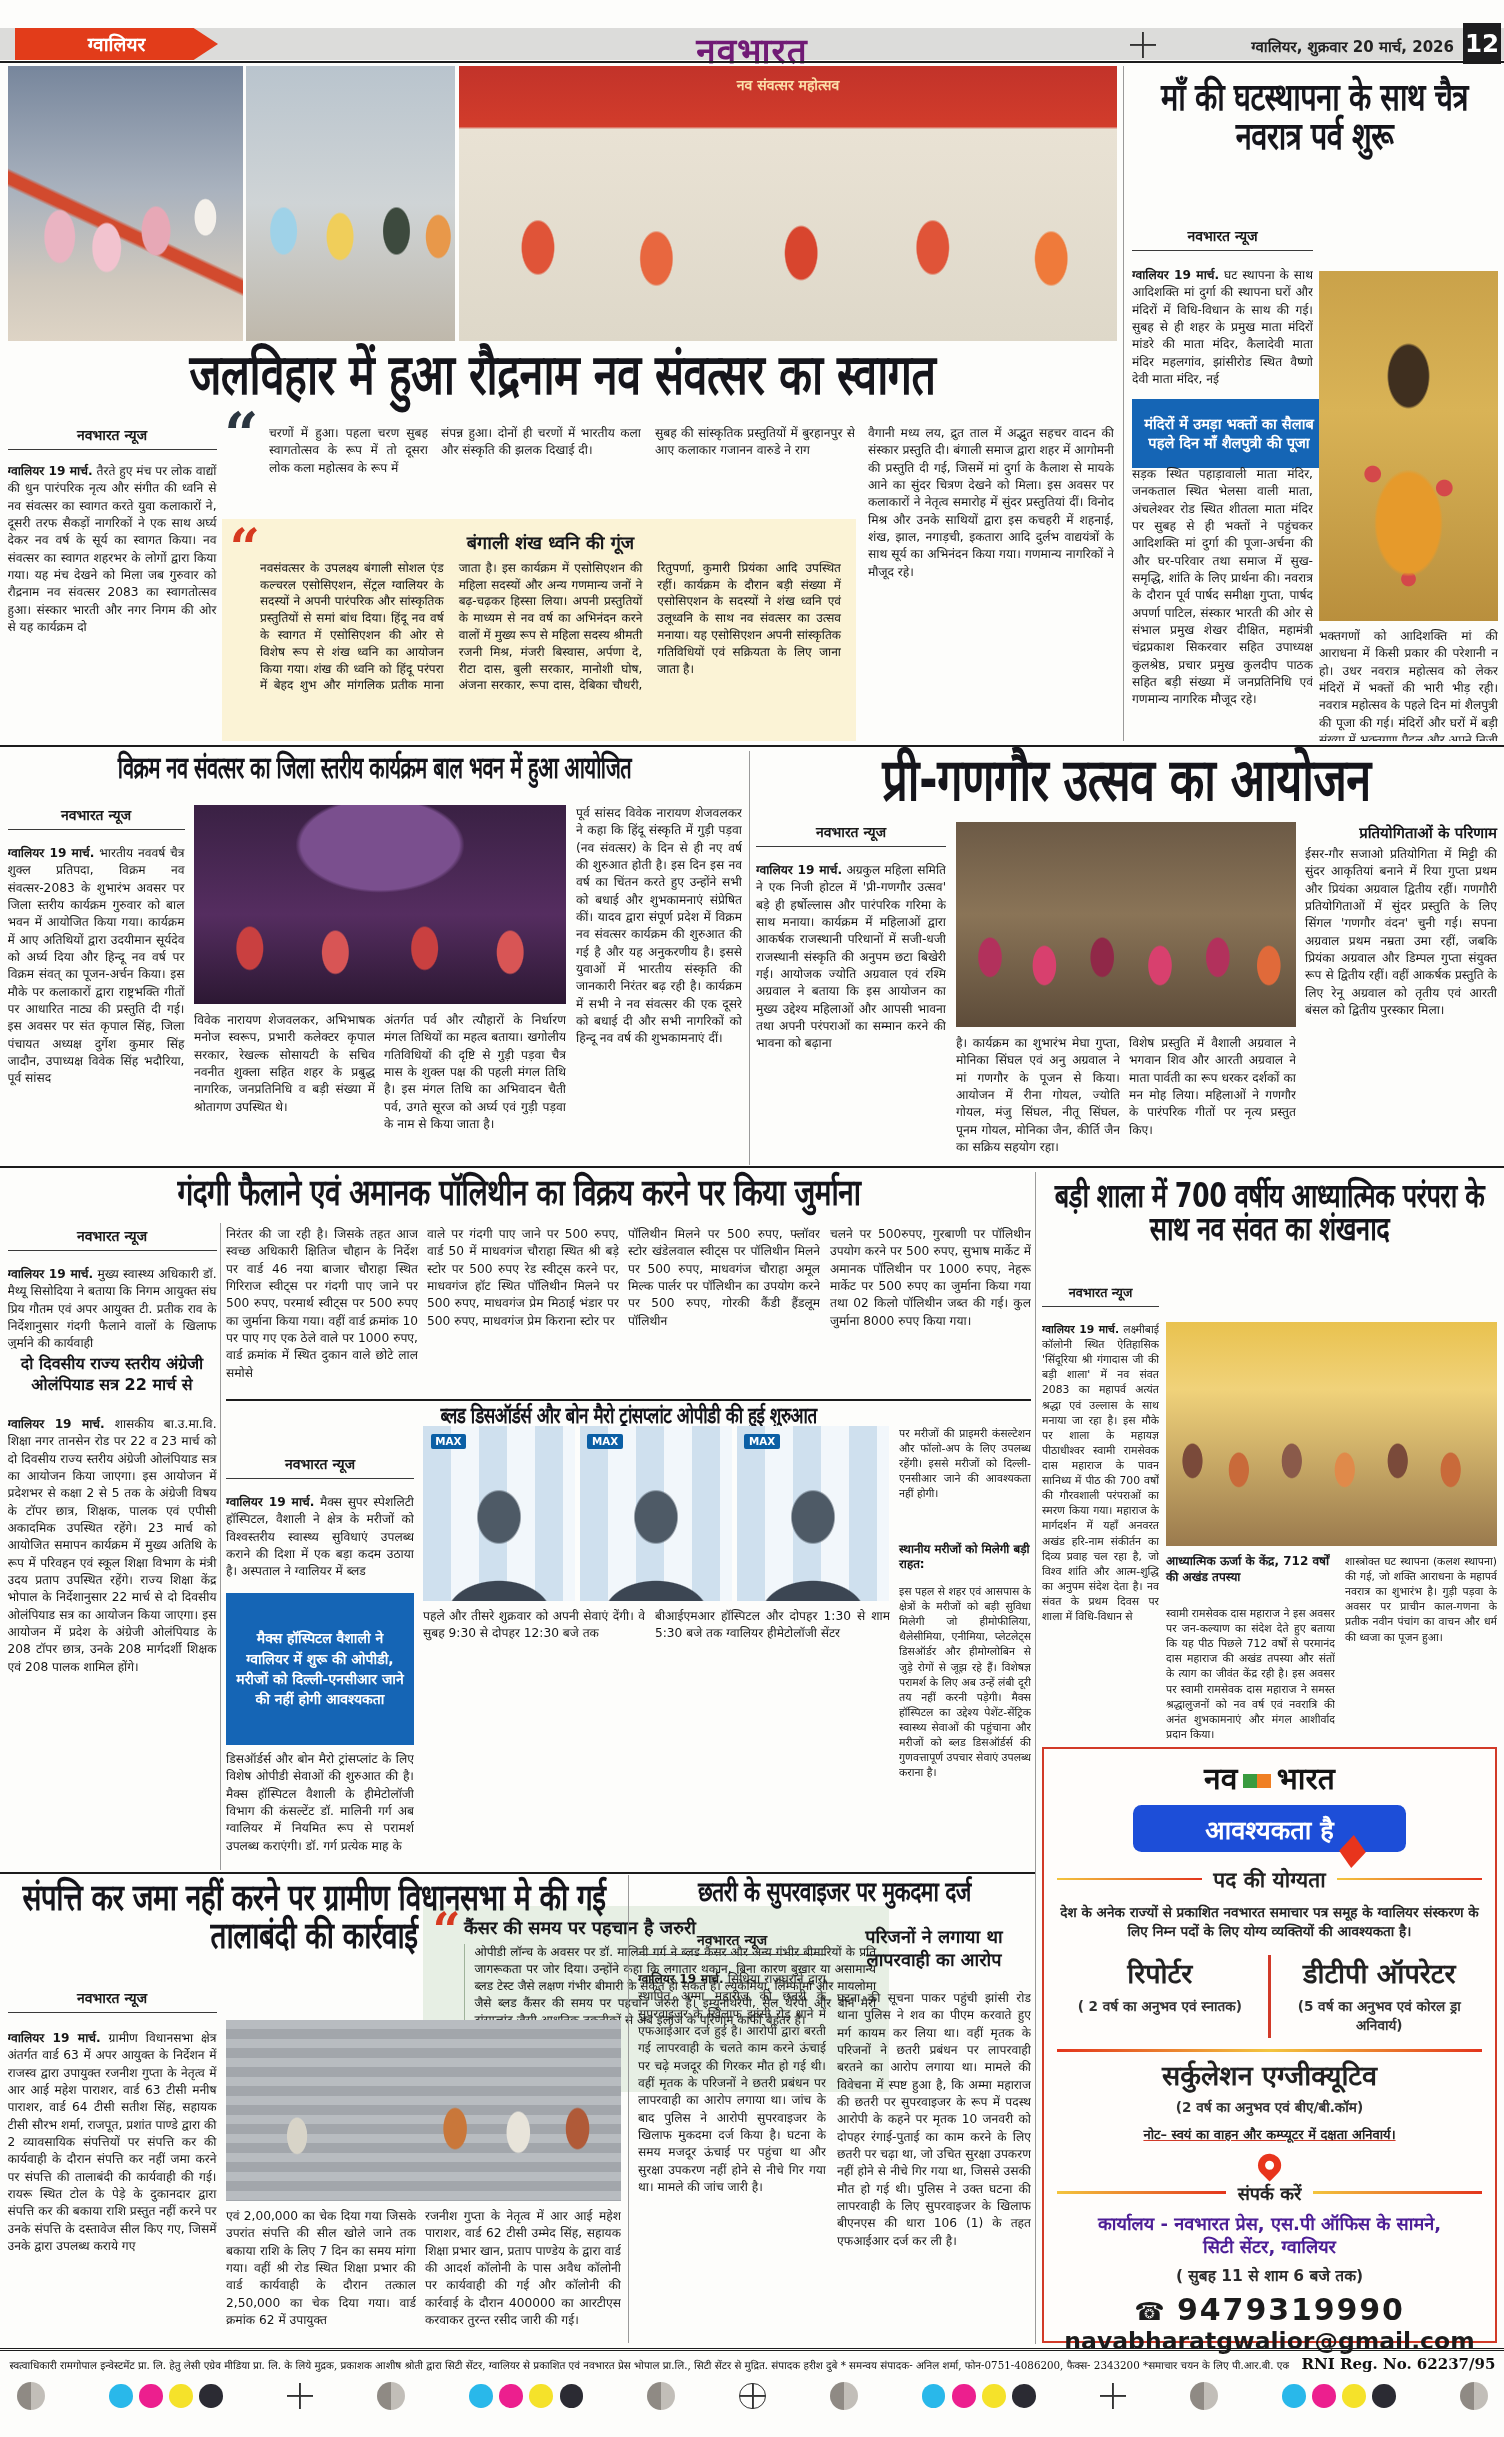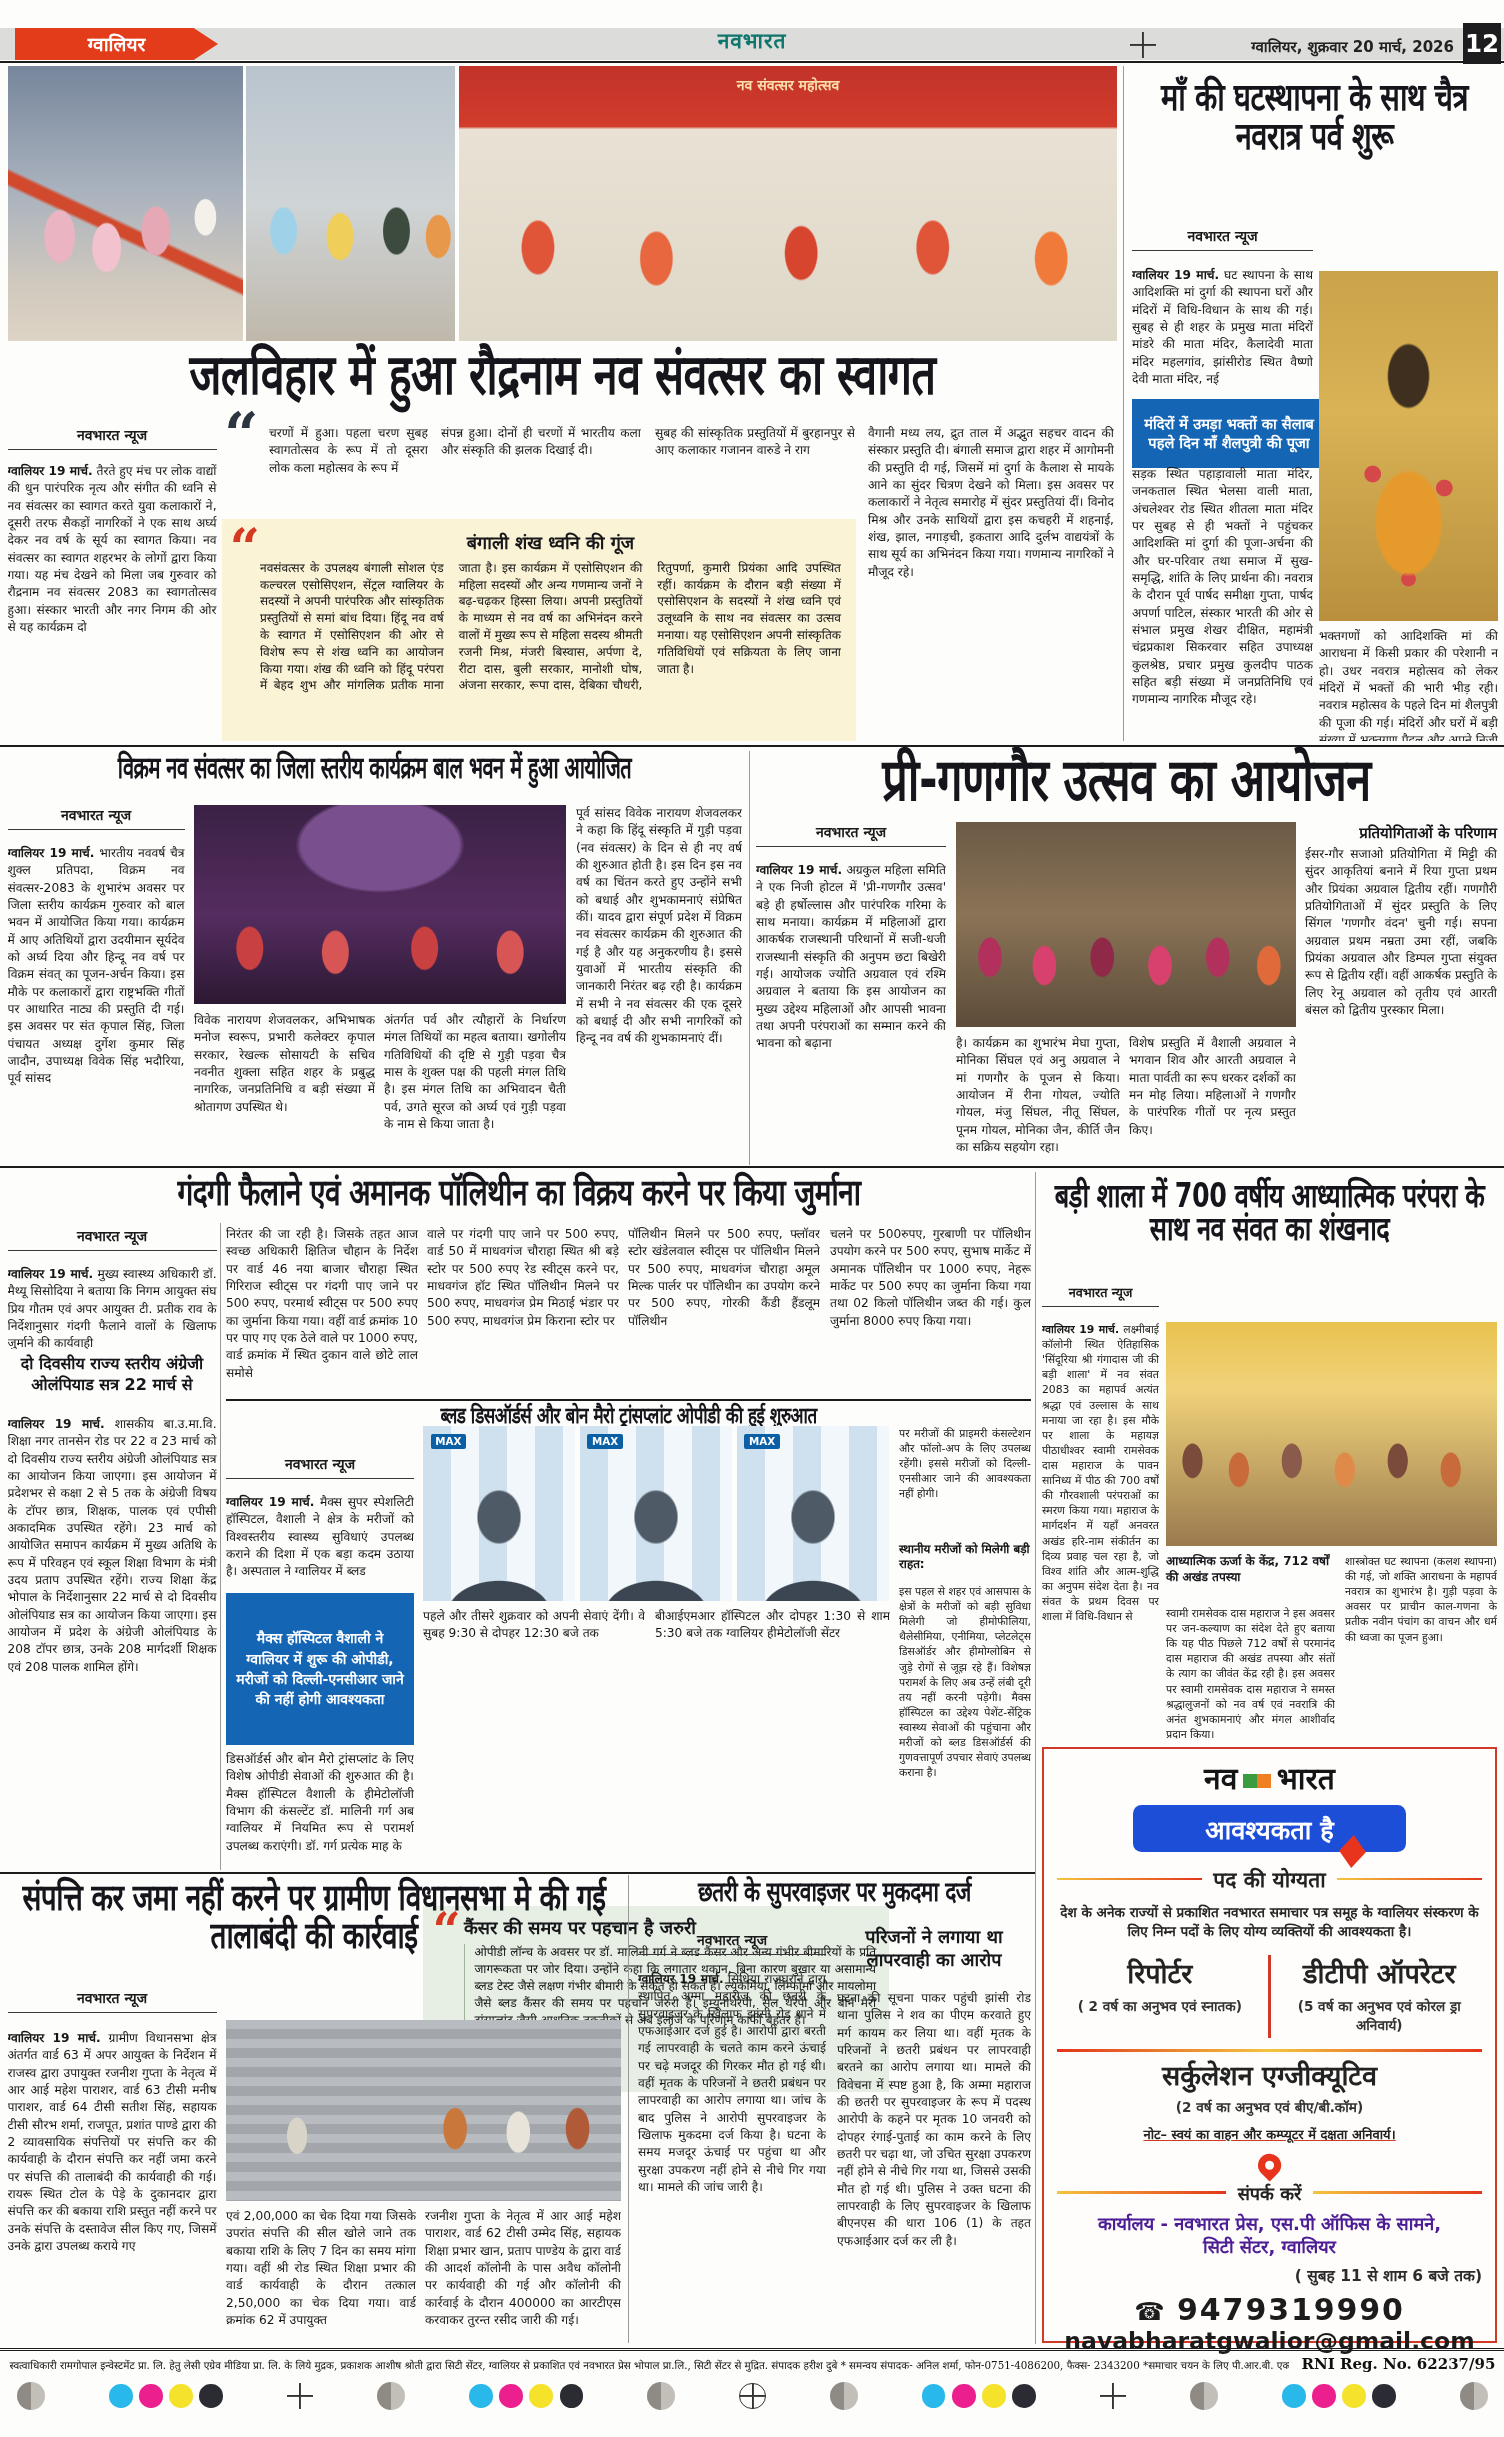--- a/index.html
+++ b/index.html
@@ -15,21 +15,21 @@
   .hl .inner { display:block; transform:scaleY(1.3); transform-origin:50% 0;
                letter-spacing:-0.5px; line-height:1.04; white-space:nowrap; }
   .hl.wrap .inner { white-space:normal; }
   .vrule { background:#9a9a9a; width:0.9px; }
   .hrule { background:#1c1c1c; }
   .photo { overflow:hidden; }
   
   .mastbar { background:#dcdcda; }
   .redtag { background:#e23c1a; clip-path:polygon(0 0,88% 0,100% 50%,88% 100%,0 100%);
             color:#fff; font-weight:800; font-size:19px; display:flex; align-items:center; justify-content:center; }
-  .masttitle { font-weight:900; font-size:21px; text-align:center; color:#0f766e; letter-spacing:0.9px; }
+  .masttitle { font-weight:900; font-size:35px; text-align:center; color:#701a75; letter-spacing:0.9px; }
   .mastdate { font-weight:700; font-size:15px; text-align:right; color:#222; }
   .pagebox { background:#1d1d1f; color:#fff; font-weight:800; font-size:24.5px;
              display:flex; align-items:center; justify-content:center; }
   
   .cream { background:#fbf3d6; padding:11.3px 15px 9.4px 38px; position:relative; }
   .cream::before { content:"\201C"; position:absolute; left:7.5px; top:1.9px; font-size:53px;
                    color:#d6391f; font-family:"DejaVu Serif",serif; font-weight:700; line-height:1; }
   .cream .btitle { font-weight:800; font-size:18px; text-align:center; margin-bottom:5.6px; color:#17171b; }
   .cream .bbody { font-size:12px; line-height:1.4;  text-align:justify; column-count:3; column-gap:15px; }
   .bluebox { background:#1565b5; color:#fff; font-weight:700; text-align:center;
@@ -378,21 +378,21 @@
     <div class="adsub" style="margin:5.6px 0 9.4px;">(2 वर्ष का अनुभव एवं बीए/बी.कॉम)</div>
     <div class="adnote">नोट– स्वयं का वाहन और कम्प्यूटर में दक्षता अनिवार्य।</div>
     <div class="pin" style="margin-top:11.3px;"></div>
     <div class="linehead" style="font-size:18px;margin-top:1.9px;">
       <span class="rl"></span>
       <span>संपर्क करें</span>
       <span class="rl"></span>
     </div>
     <div class="adaddr" style="margin-top:7.5px;">कार्यालय - नवभारत प्रेस, एस.पी ऑफिस के सामने,</div>
     <div class="adaddr">सिटी सेंटर, ग्वालियर</div>
-    <div class="adhours" style="margin-top:5.6px;text-align:right;">( सुबह 11 से शाम 6 बजे तक)</div>
+    <div class="adhours" style="margin-top:5.6px;">( सुबह 11 से शाम 6 बजे तक)</div>
     <div class="adphone" style="margin-top:5.6px;">
       <span style="font-size:24.5px;letter-spacing:0;">☎</span>
       <span>9479319990</span>
     </div>
     <div class="ademail">navabharatgwalior@gmail.com</div>
   </div>
 
   <div class="abs hrule" style="left:0;top:1872px;width:1035px;height:1.9px;"></div>
   <div class="abs hl wrap" style="left:7.5px;top:1879px;width:613px;height:98px;font-size:28px;">
     <span class="inner">संपत्ति कर जमा नहीं करने पर ग्रामीण विधानसभा मे की गई तालाबंदी की कार्रवाई</span>

